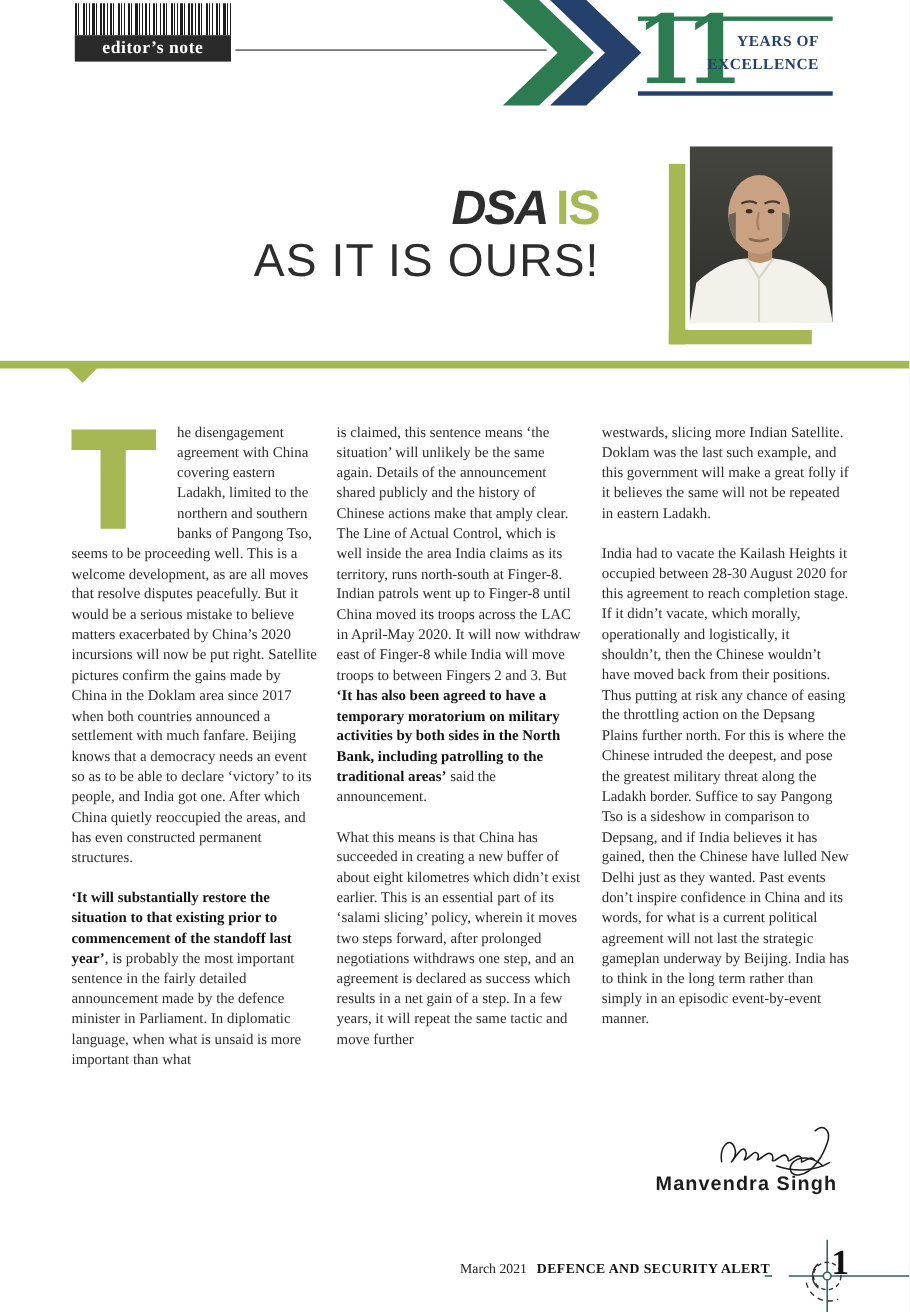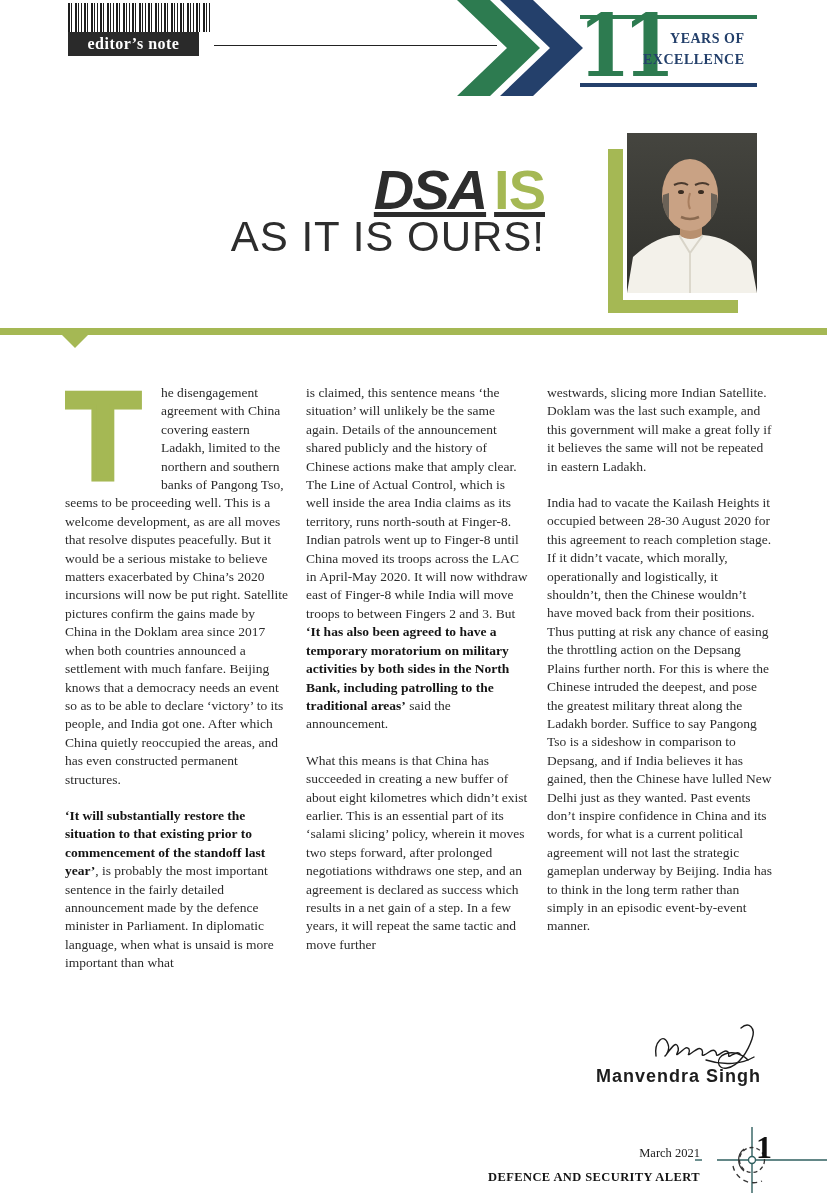--- a/index.html
+++ b/index.html
@@ -13,21 +13,21 @@
 
   
   .barcode {
     left:68px; top:3px; width:143px; height:29px;
     background:repeating-linear-gradient(90deg,
       #1d1d1d 0 2px,#fff 2px 3px,#1d1d1d 3px 4px,#fff 4px 7px,
       #1d1d1d 7px 9px,#fff 9px 10px,#1d1d1d 10px 11px,#fff 11px 13px,
       #1d1d1d 13px 14px,#fff 14px 16px);
   }
   .editors-note {
-    left:68px; top:32px; width:131px; height:24px;
+    left:68px; top:32px; width:142px; height:24px;
     background:#2a2a2a; color:#fff;
     font-family:"Liberation Serif", serif; font-weight:bold;
     font-size:16px; line-height:23px; text-align:center; letter-spacing:.5px;
   }
   .header-rule { left:214px; top:45px; width:283px; height:1px; background:#222; }
   .chevrons { left:455px; top:0; }
   .badge-line-top { left:580px; top:15px; width:177px; height:4px; background:#2d7b50; }
   .badge-line-bottom { left:580px; top:83px; width:177px; height:4px; background:#24406b; }
   .badge-number {
     left:578px; top:12px; width:64px; height:70px;
@@ -41,21 +41,21 @@
     font-size:14px; line-height:21px; letter-spacing:.5px;text-align:right;
   }
 
   
   .frame-v { left:608px; top:149px; width:15px; height:164px; background:#a5b854; }
   .frame-h { left:608px; top:300px; width:130px; height:13px; background:#a5b854; }
   .portrait { left:627px; top:133px; width:130px; height:160px; }
 
   
   .title { right:282px; top:166px; text-align:right; font-family:"Liberation Sans", sans-serif; }
-  .title .l1 { font-size:56px; line-height:47px; font-weight:bold; letter-spacing:-1px;text-decoration:underline; }
+  .title .l1 { font-size:44px; line-height:47px; font-weight:bold; letter-spacing:-1px; }
   .title .l1 .dsa { font-style:italic; color:#2d2d2d; letter-spacing:-2px; }
   .title .l1 .is  { color:#a5b854; margin-left:8px; }
   .title .l2 { font-size:50px; line-height:55px; font-weight:bold; color:#a5b854; letter-spacing:-1px; }
   .title .l3 { font-size:42px; line-height:47px; font-weight:normal; color:#2d2d2d; letter-spacing:1px; }
 
   
   .band { left:0; top:328px; width:827px; height:7px; background:#a5b854; }
   .band-notch {
     left:61px; top:334px; width:0; height:0;
     border-left:14px solid transparent; border-right:14px solid transparent;
@@ -80,22 +80,22 @@
 
   
   .signature { left:648px; top:1018px; }
   .author-name {
     right:66px; top:1066px; font-family:Liberation Sans, sans-serif;
     font-weight:bold; font-size:18px; letter-spacing:1px; color:#1d1d1d;
   }
 
   
   .footer-text {
-    right:127px; top:1146px; display:flex; gap:9px; align-items:flex-end;
-    font-family:"Liberation Serif", serif; font-size:12.5px; color:#222;flex-direction:column;
+    right:127px; top:1146px; display:flex; gap:9px; align-items:center;
+    font-family:"Liberation Serif", serif; font-size:12.5px; color:#222;
   }
   .footer-text .pub { font-weight:bold; letter-spacing:.4px; color:#141414; }
   .crosshair { left:695px; top:1113px; }
 </style>
 </head>
 <body>
 
 <div class="page">
 
   <div class="abs barcode"></div>

